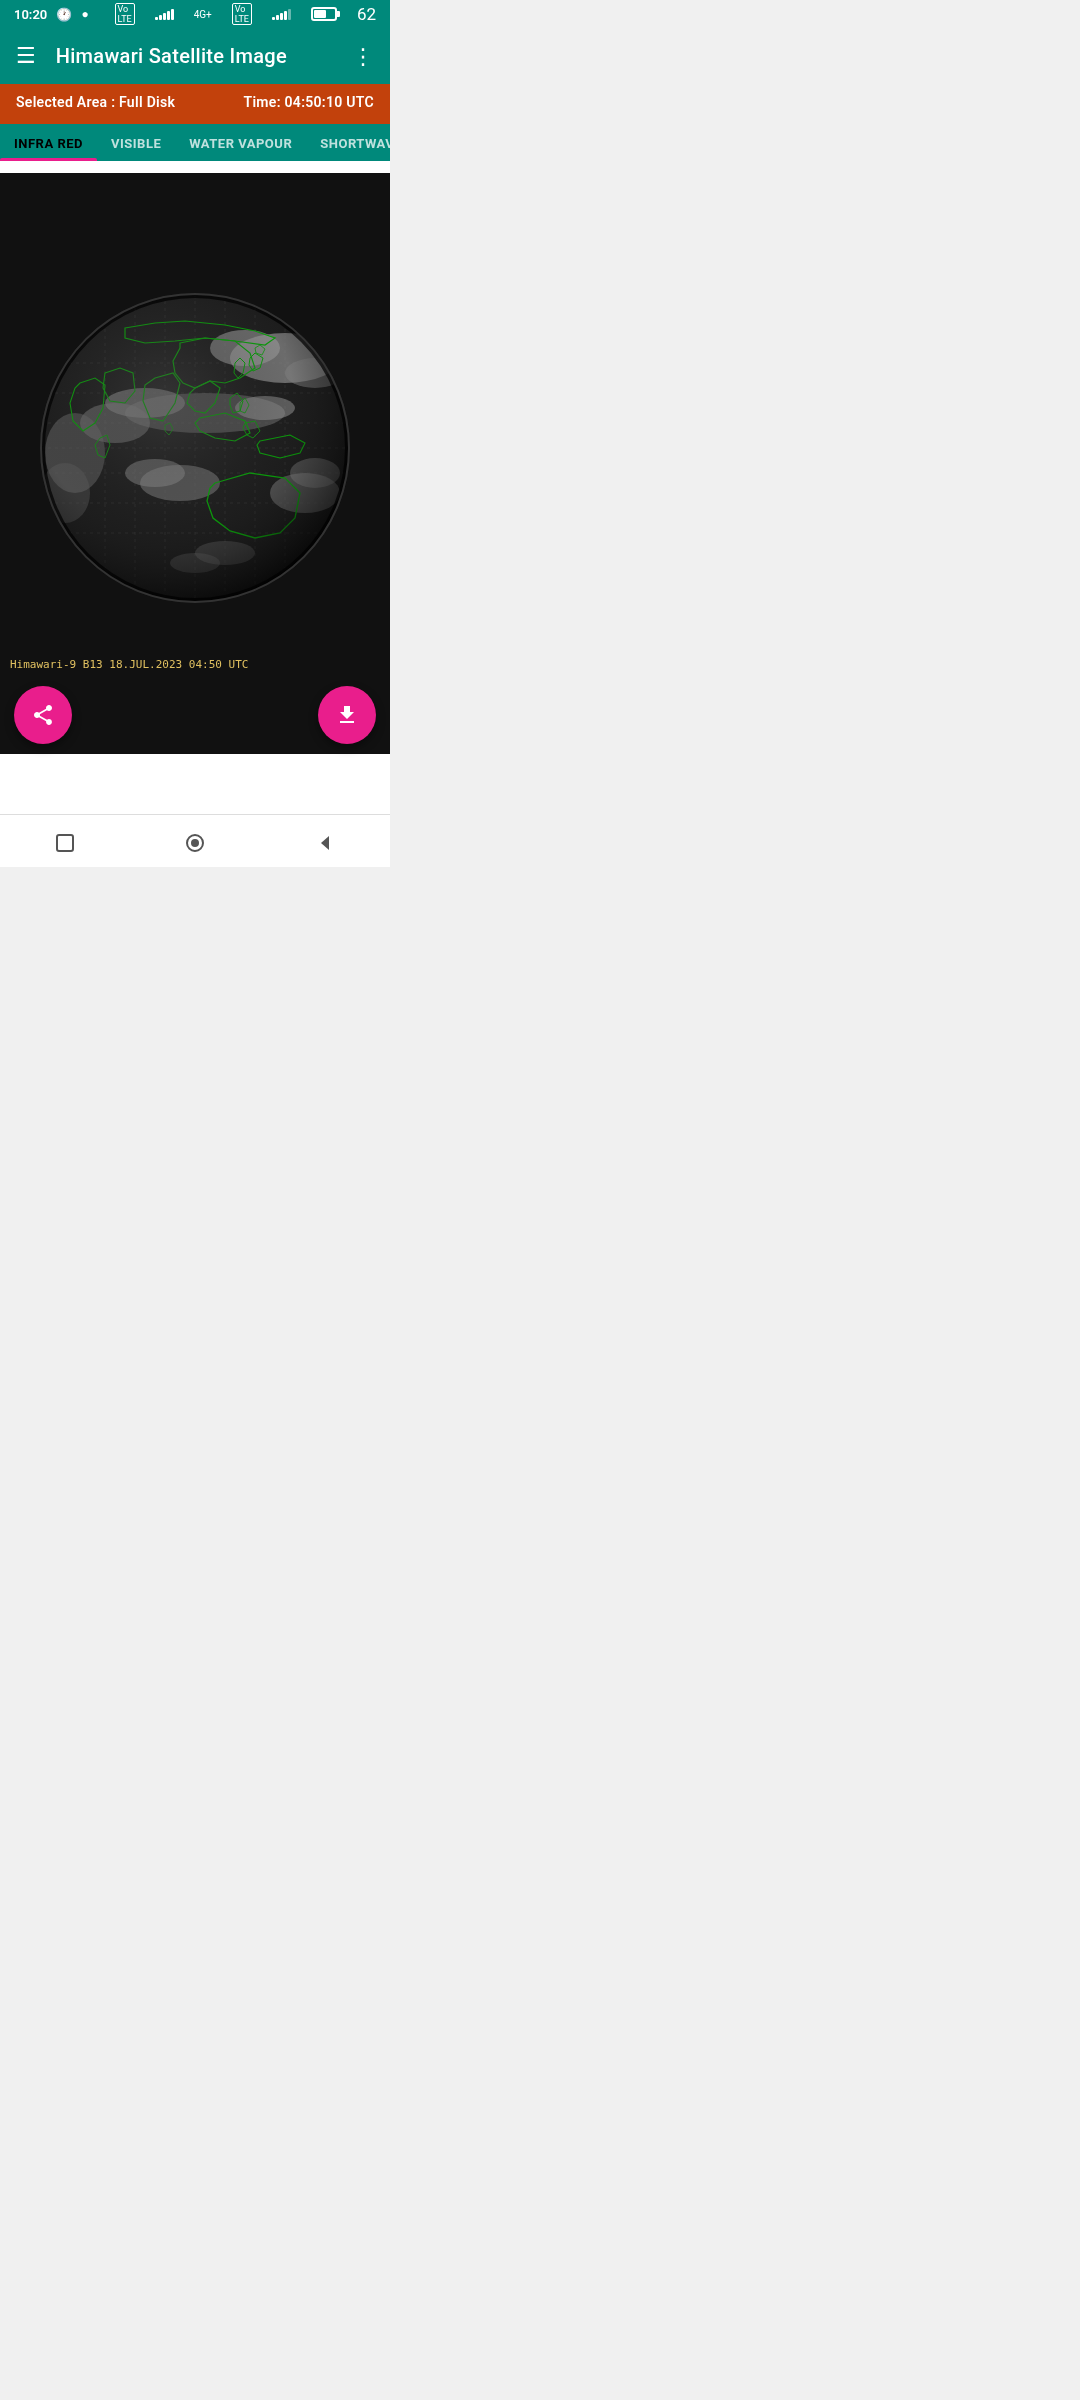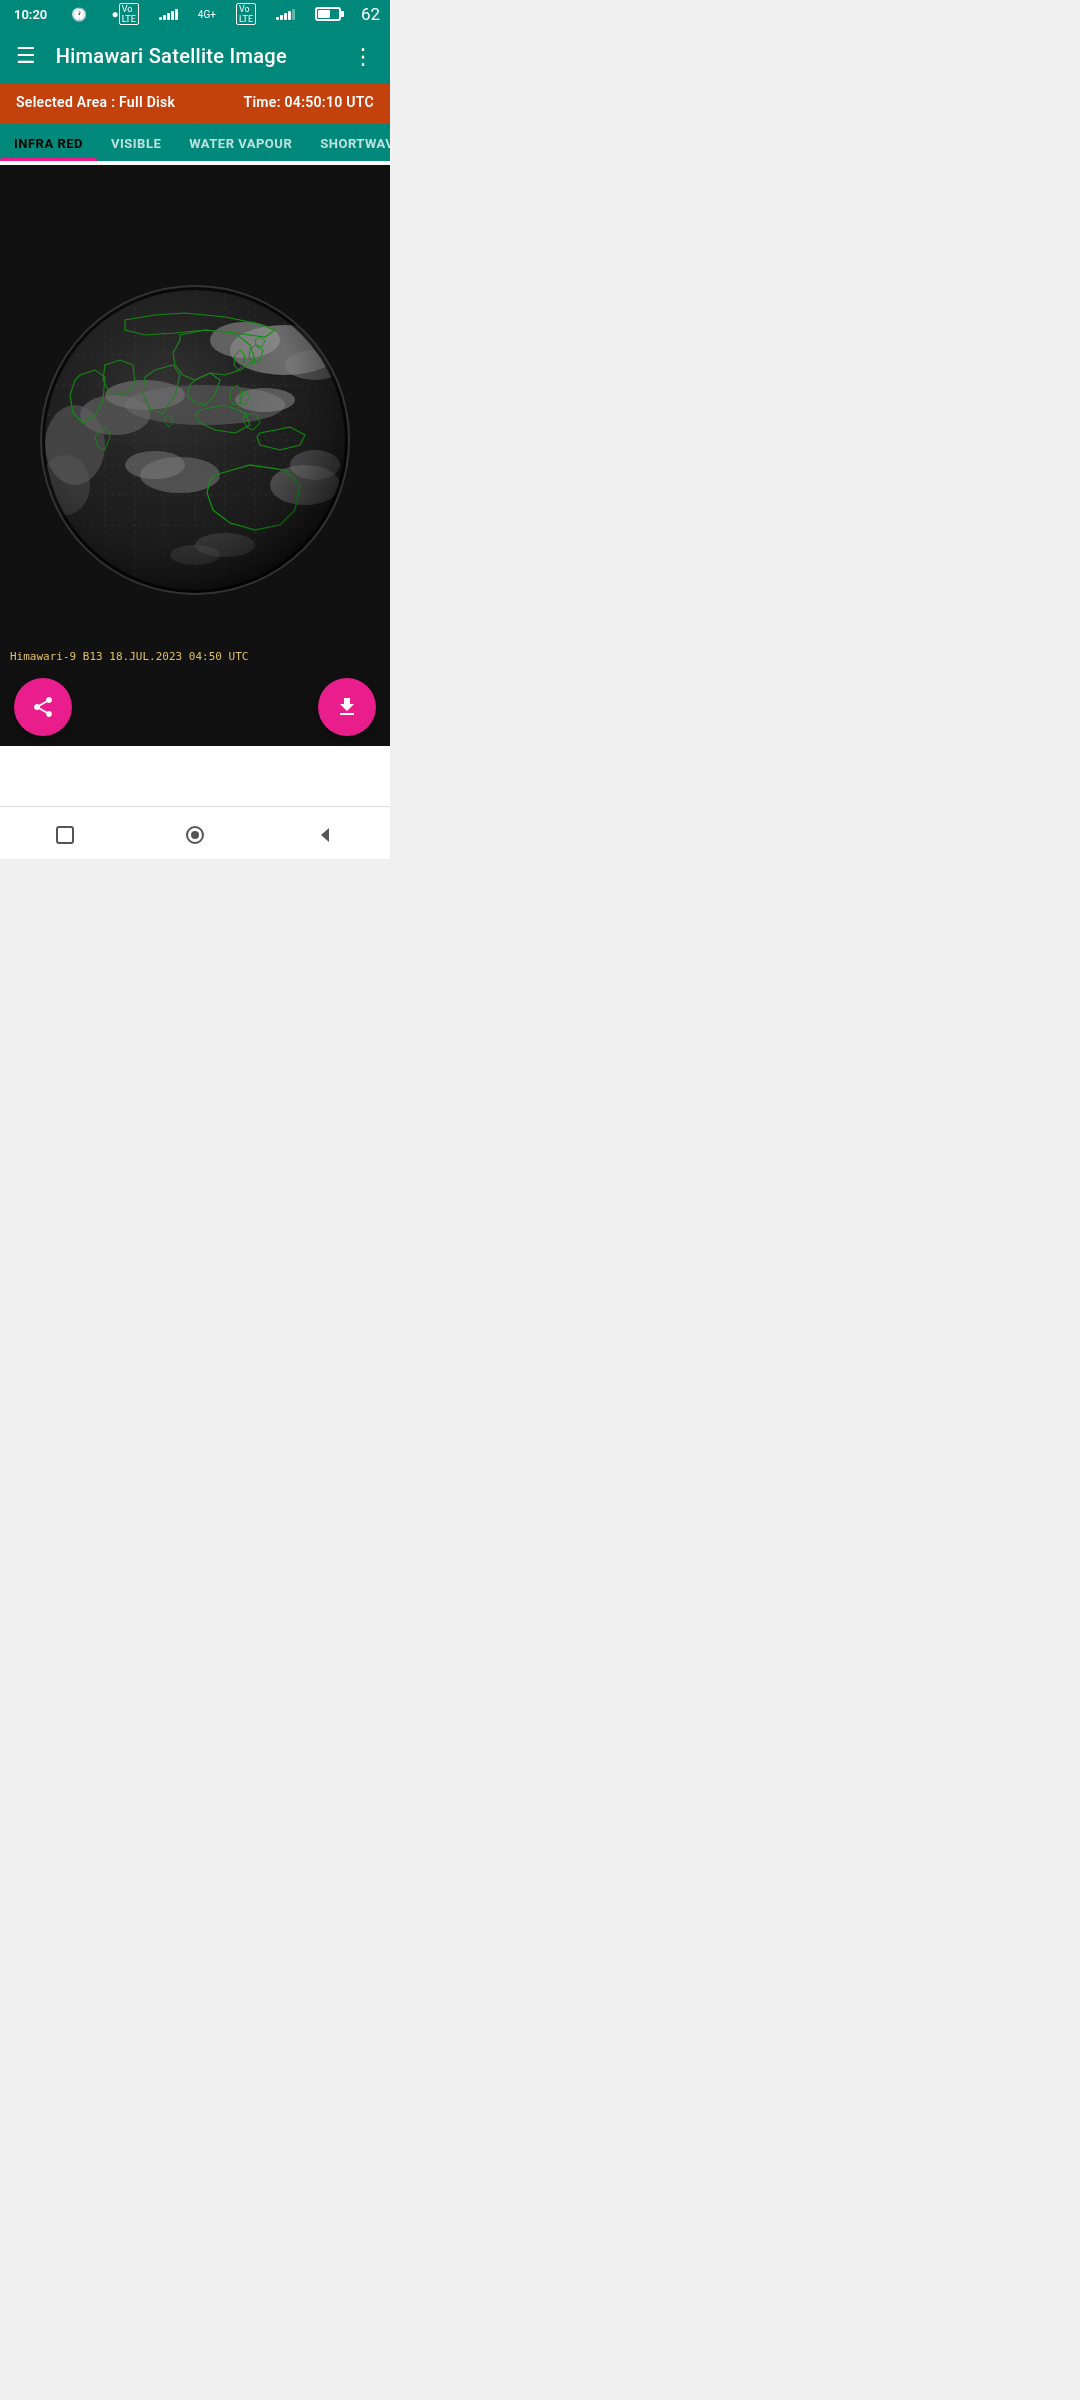--- a/index.html
+++ b/index.html
@@ -21,21 +21,21 @@
       justify-content: space-between;
       align-items: center;
       padding: 6px 14px;
       height: 28px;
     }
     .status-left {
       font-size: 13px;
       font-weight: 600;
       display: flex;
       align-items: center;
-      gap: 24px;
+      gap: 9px;
     }
     .status-right {
       display: flex;
       align-items: center;
       gap: 20px;
       font-size: 11px;
     }
     .battery-icon {
       border: 2px solid white;
       border-radius: 3px;
@@ -141,21 +141,21 @@
       left: 0;
       right: 0;
       height: 3px;
       background: #e91e8c;
       border-radius: 2px 2px 0 0;
     }
 
     
     .image-container {
       background: white;
-      padding-top: 4px;
+      padding-top: 12px;
     }
 
     .black-bar-top {
       background: #111;
       height: 60px;
     }
 
     .satellite-image {
       background: #111;
       width: 100%;

